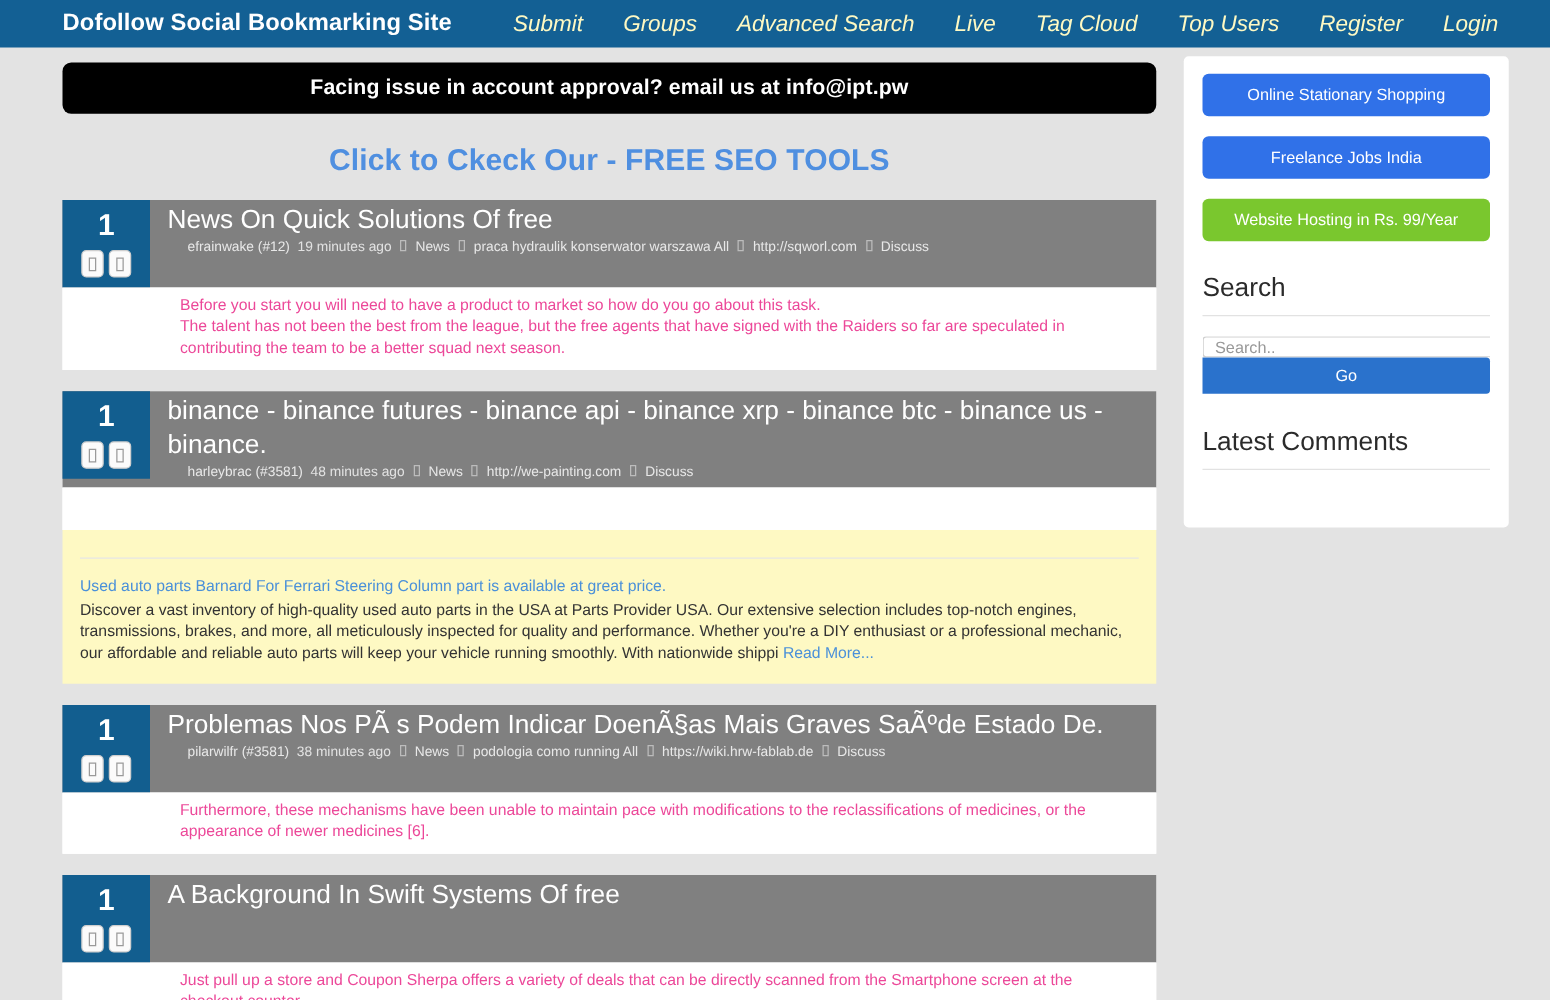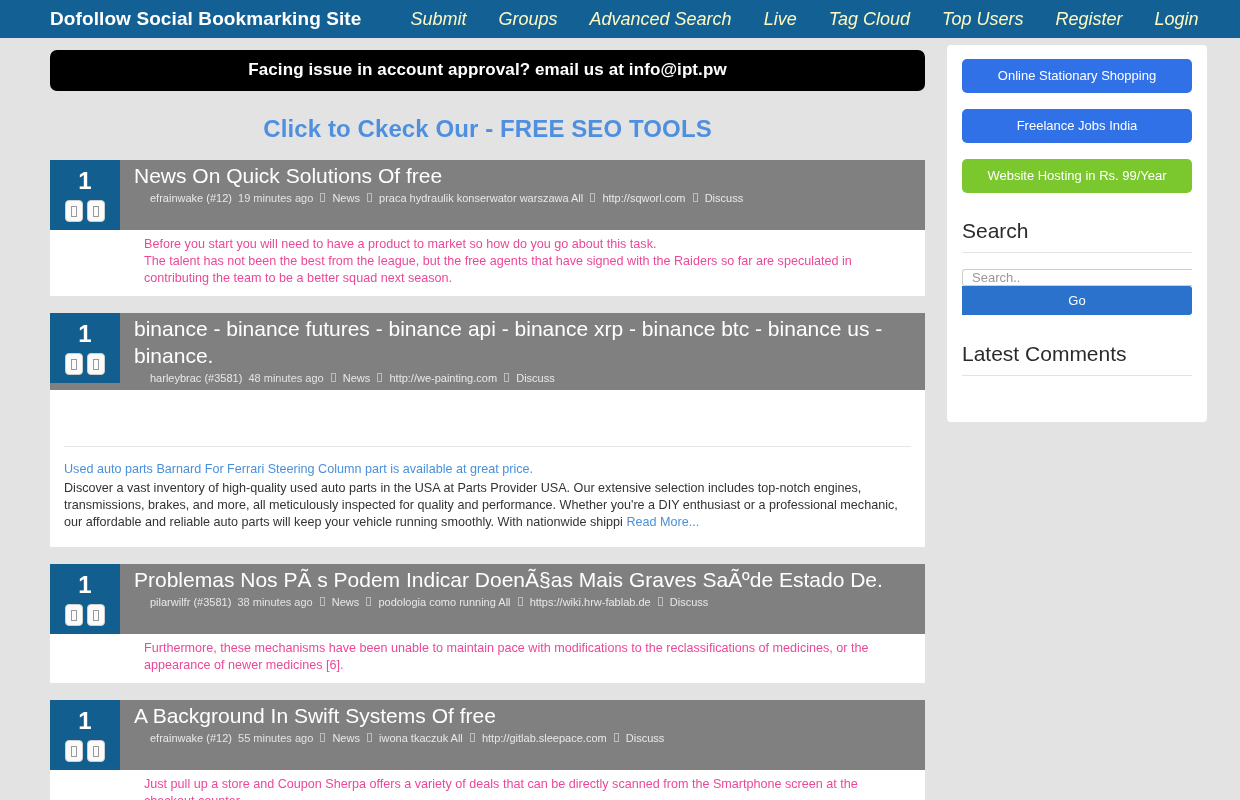--- a/index.html
+++ b/index.html
@@ -180,21 +180,21 @@
     color: #4a90d9;
     text-decoration: none;
     cursor: pointer;
   }
   .hr-top {
     border: 0;
     border-top: 1px solid #e6e6e6;
     margin: 0 0 14px 0;
   }
   .post-ad {
-    background: #ffffff;
+    background: #fef9c3;
     padding: 22px 14px 16px;
     margin-top: -17px;
     margin-bottom: 17px;
     font-size: 12.6px;
     line-height: 17px;
   }
 
   
   .side-card {
     background: #ffffff;
@@ -396,32 +396,20 @@
             <div class="vote-btn">
                 <span class="tofu"></span>
               </div>
             <div class="vote-btn">
                 <span class="tofu"></span>
               </div>
           </div>
         </div>
         <div class="head-text">
           <div class="post-title">A Background In Swift Systems Of free</div>
-          <div class="post-meta">
-            <a>efrainwake (#12)</a>&nbsp;
-            <span>55 minutes ago</span>
-            <span class="tofu-sep"></span>
-            <a>News</a>
-            <span class="tofu-sep"></span>
-            <a>iwona tkaczuk All</a>
-            <span class="tofu-sep"></span>
-            <a>http://gitlab.sleepace.com</a>
-            <span class="tofu-sep"></span>
-            <a>Discuss</a>
-          </div>
         </div>
       </div>
       <div class="post-body">
         <p class="indent">Just pull up a store and Coupon Sherpa offers a variety of deals that can be directly scanned from the Smartphone screen at the checkout counter.</p>
 
       </div>
     </div>
 
   </div>
 

